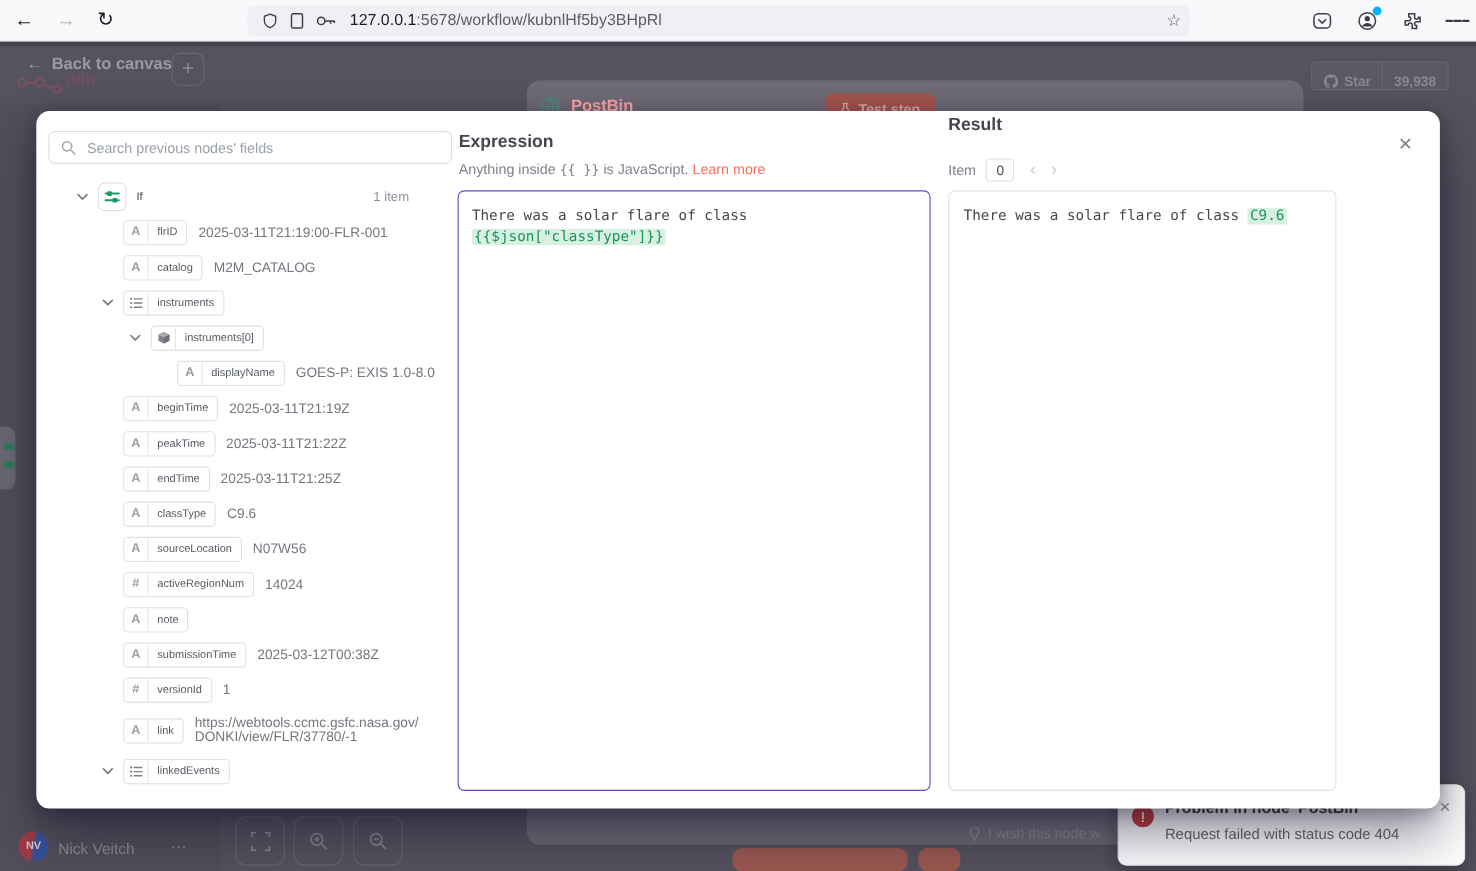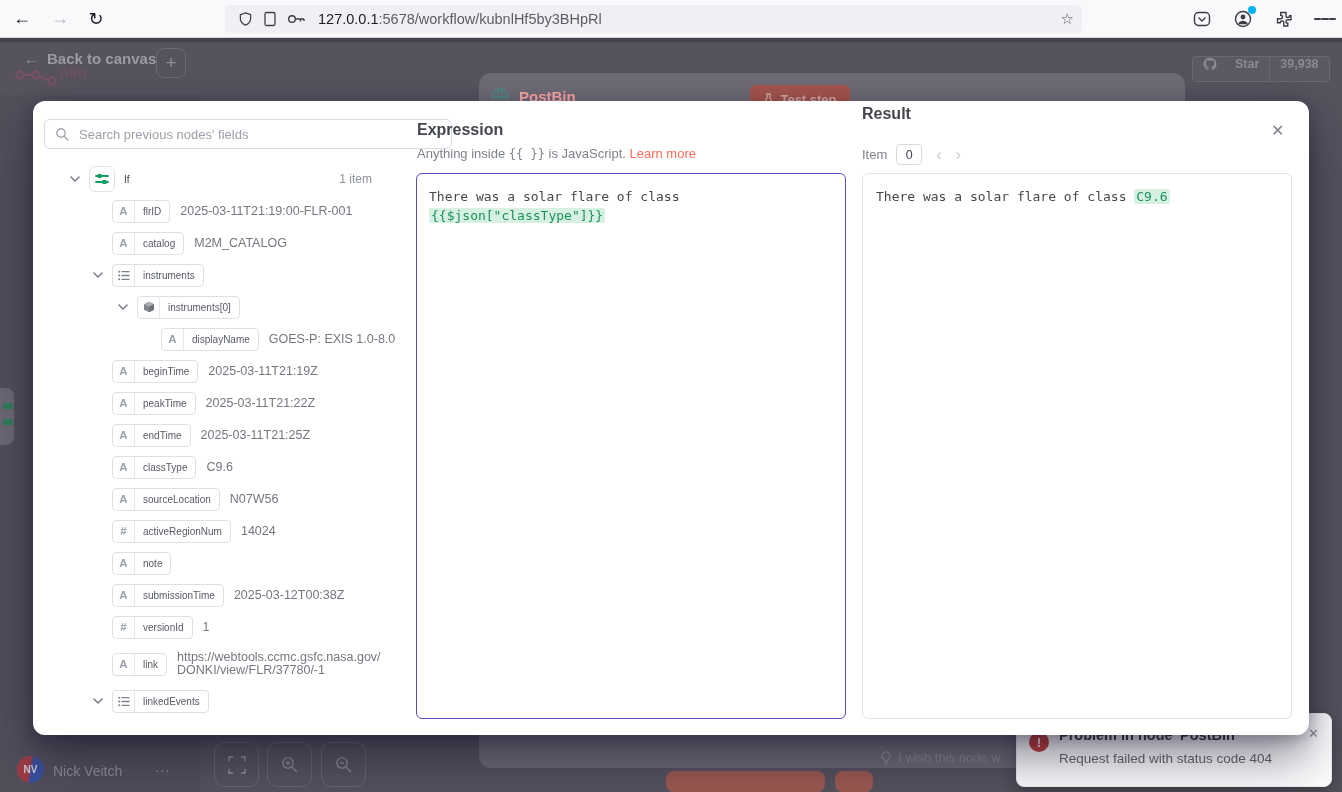--- a/index.html
+++ b/index.html
@@ -24,21 +24,21 @@
 
   
   #page{left:0;top:38px;width:1342px;height:754px;background:#56525e;}
   #topstrip{left:0;top:0;width:1342px;height:4px;background:#454250;}
   #side{left:0;top:57px;width:200px;height:697px;background:#524f5b;}
   #back-canvas{left:24px;top:12px;display:flex;align-items:center;gap:8px;color:#9c99a3;font-size:15px;font-weight:600;}
   #plus-btn{left:156px;top:10px;width:30px;height:30px;border:1.5px solid #6c6975;border-radius:8px;color:#8e8b95;font-size:19px;display:flex;align-items:center;justify-content:center;}
   #n8n-logo{left:14px;top:24px;opacity:.85;}
   #n8n-word{left:60px;top:26px;color:#6e5260;font-size:15px;font-weight:700;}
   #star-widget{left:1192px;top:18px;height:26px;display:flex;border:1px solid #6b6874;border-radius:4px;background:#5c5864;color:#8b8892;font-size:12.5px;font-weight:700;align-items:stretch;}
-  #star-widget .cell{display:flex;align-items:flex-start;gap:18px;padding:0 10px;}
+  #star-widget .cell{display:flex;align-items:flex-end;gap:5px;padding:0 10px;}
   #star-widget .cell+.cell{border-left:1px solid #6b6874;}
   #ndv{left:479px;top:35px;width:706px;height:695px;background:#6e6b76;border-radius:12px;}
   #ndv-title{left:519px;top:50px;color:#fca5a5;font-size:15px;font-weight:700;text-align:right;}
   #ndv-globe{left:490px;top:49px;}
   #test-step{left:750px;top:47px;width:100px;height:28px;background:#a3544d;border-radius:6px;color:#d2a8a1;font-size:13px;font-weight:600;display:flex;align-items:center;justify-content:center;gap:6px;text-align:right;}
   #node-sliver{left:0;top:350px;width:14px;height:57px;background:#6c6975;border-radius:0 8px 8px 0;}
   #node-sliver i{position:absolute;left:3px;width:10px;height:6px;background:#2e7e57;border-radius:1px;}
   #avatar{left:17px;top:718px;width:27px;height:27px;border-radius:50%;background:linear-gradient(100deg,#a03c46 45%,#39519c 55%);color:#cfcdd6;font-size:10px;font-weight:700;display:flex;align-items:center;justify-content:center;}
   #user-name{left:53px;top:725px;color:#908d97;font-size:14px;}
   #user-menu{left:155px;top:720px;color:#908d97;font-size:15px;letter-spacing:1px;}
@@ -49,21 +49,21 @@
   
   #toast{left:1016px;top:675px;width:316px;height:74px;background:#fdfdfe;border:1px solid #ececf1;border-radius:8px;z-index:40;box-shadow:0 6px 18px rgba(0,0,0,.3);}
   #toast-icon{left:12px;top:18px;width:20px;height:20px;border-radius:50%;background:#c4403d;color:#fff;font-size:13px;font-weight:700;display:flex;align-items:center;justify-content:center;}
   #toast-title{left:42px;top:13px;font-size:14.5px;font-weight:700;color:#3b3944;white-space:nowrap;}
   #toast-msg{left:42px;top:37px;font-size:13.5px;color:#6b6871;white-space:nowrap;}
   #toast-close{right:12px;top:12px;color:#8d8a94;font-size:13px;}
 
   
   #modal{left:33px;top:63px;width:1276px;height:634px;background:#fff;border-radius:12px;z-index:50;box-shadow:0 24px 48px rgba(15,10,35,.45),0 4px 16px rgba(15,10,35,.3);}
   #modal-close{left:1238px;top:20px;color:#7e828a;font-size:16px;cursor:pointer;}
-  #search-box{left:11px;top:18px;width:408px;height:30px;border:1px solid #d9dde4;border-radius:6px;display:flex;align-items:center;padding:0 10px;gap:8px;}
+  #search-box{left:11px;top:18px;width:367px;height:30px;border:1px solid #d9dde4;border-radius:6px;display:flex;align-items:center;padding:0 10px;gap:8px;}
   #search-box input{border:none;outline:none;flex:1;font-size:13px;color:#45474c;background:transparent;font-family:inherit;}
   #search-box input::placeholder{color:#9ba1a9;}
 
   #tree{left:0;top:62px;width:384px;}
   .trow{display:flex;align-items:center;height:32px;}
   .trow.wrapped{height:42px;}
   .chev{width:19px;display:flex;align-items:center;justify-content:flex-start;flex:none;}
   .noderow{padding-left:37px;}
   .nicon{width:26px;height:26px;border:1px solid #dfe2e8;border-radius:6px;display:flex;align-items:center;justify-content:center;flex:none;}
   .nname{margin-left:9px;font-size:10px;color:#40454d;font-weight:500;}
@@ -79,21 +79,21 @@
   #xp-sub{left:384px;top:45px;font-size:13px;color:#7e828b;}
   #xp-sub .mono{font-family:"DejaVu Sans Mono",monospace;font-size:12px;}
   #learn-more{color:#ff6d5a;}
   #editor{left:383px;top:72px;width:430px;height:546px;border:1.5px solid #5a4dc2;border-radius:6px;padding:13px 12px;font-family:"DejaVu Sans Mono",monospace;font-size:13px;line-height:19px;color:#45474c;white-space:pre-wrap;}
   .hl{background:#d8f0e2;color:#18935c;border-radius:2px;padding:0 2px;}
 
   #rs-title{left:829px;top:4px;}
   #rs-itemrow{left:829px;top:43px;display:flex;align-items:center;font-size:13px;color:#7e828b;}
   #item-box{margin-left:9px;width:26px;height:21px;border:1px solid #d8dbe1;border-radius:4px;display:flex;align-items:center;justify-content:center;font-size:12.5px;color:#43464e;}
   .pg{color:#c7cad0;font-size:16px;margin-left:14px;line-height:1;}
-  #rs-box{left:829px;top:72px;width:430px;height:546px;border:1px solid #dfe2e8;border-radius:6px;padding:13px;font-family:"DejaVu Sans Mono",monospace;font-size:13px;line-height:19px;color:#45474c;}
+  #rs-box{left:829px;top:72px;width:353px;height:546px;border:1px solid #dfe2e8;border-radius:6px;padding:13px;font-family:"DejaVu Sans Mono",monospace;font-size:13px;line-height:19px;color:#45474c;}
 </style>
 </head>
 <body>
 
 <div id="screen">
 
   <div id="chrome" class="abs">
     <div class="nav-btn" style="margin-left:8px">←</div>
     <div class="nav-btn disabled" style="margin-left:10px">→</div>
     <div class="nav-btn" style="margin-left:8px">↻</div>

